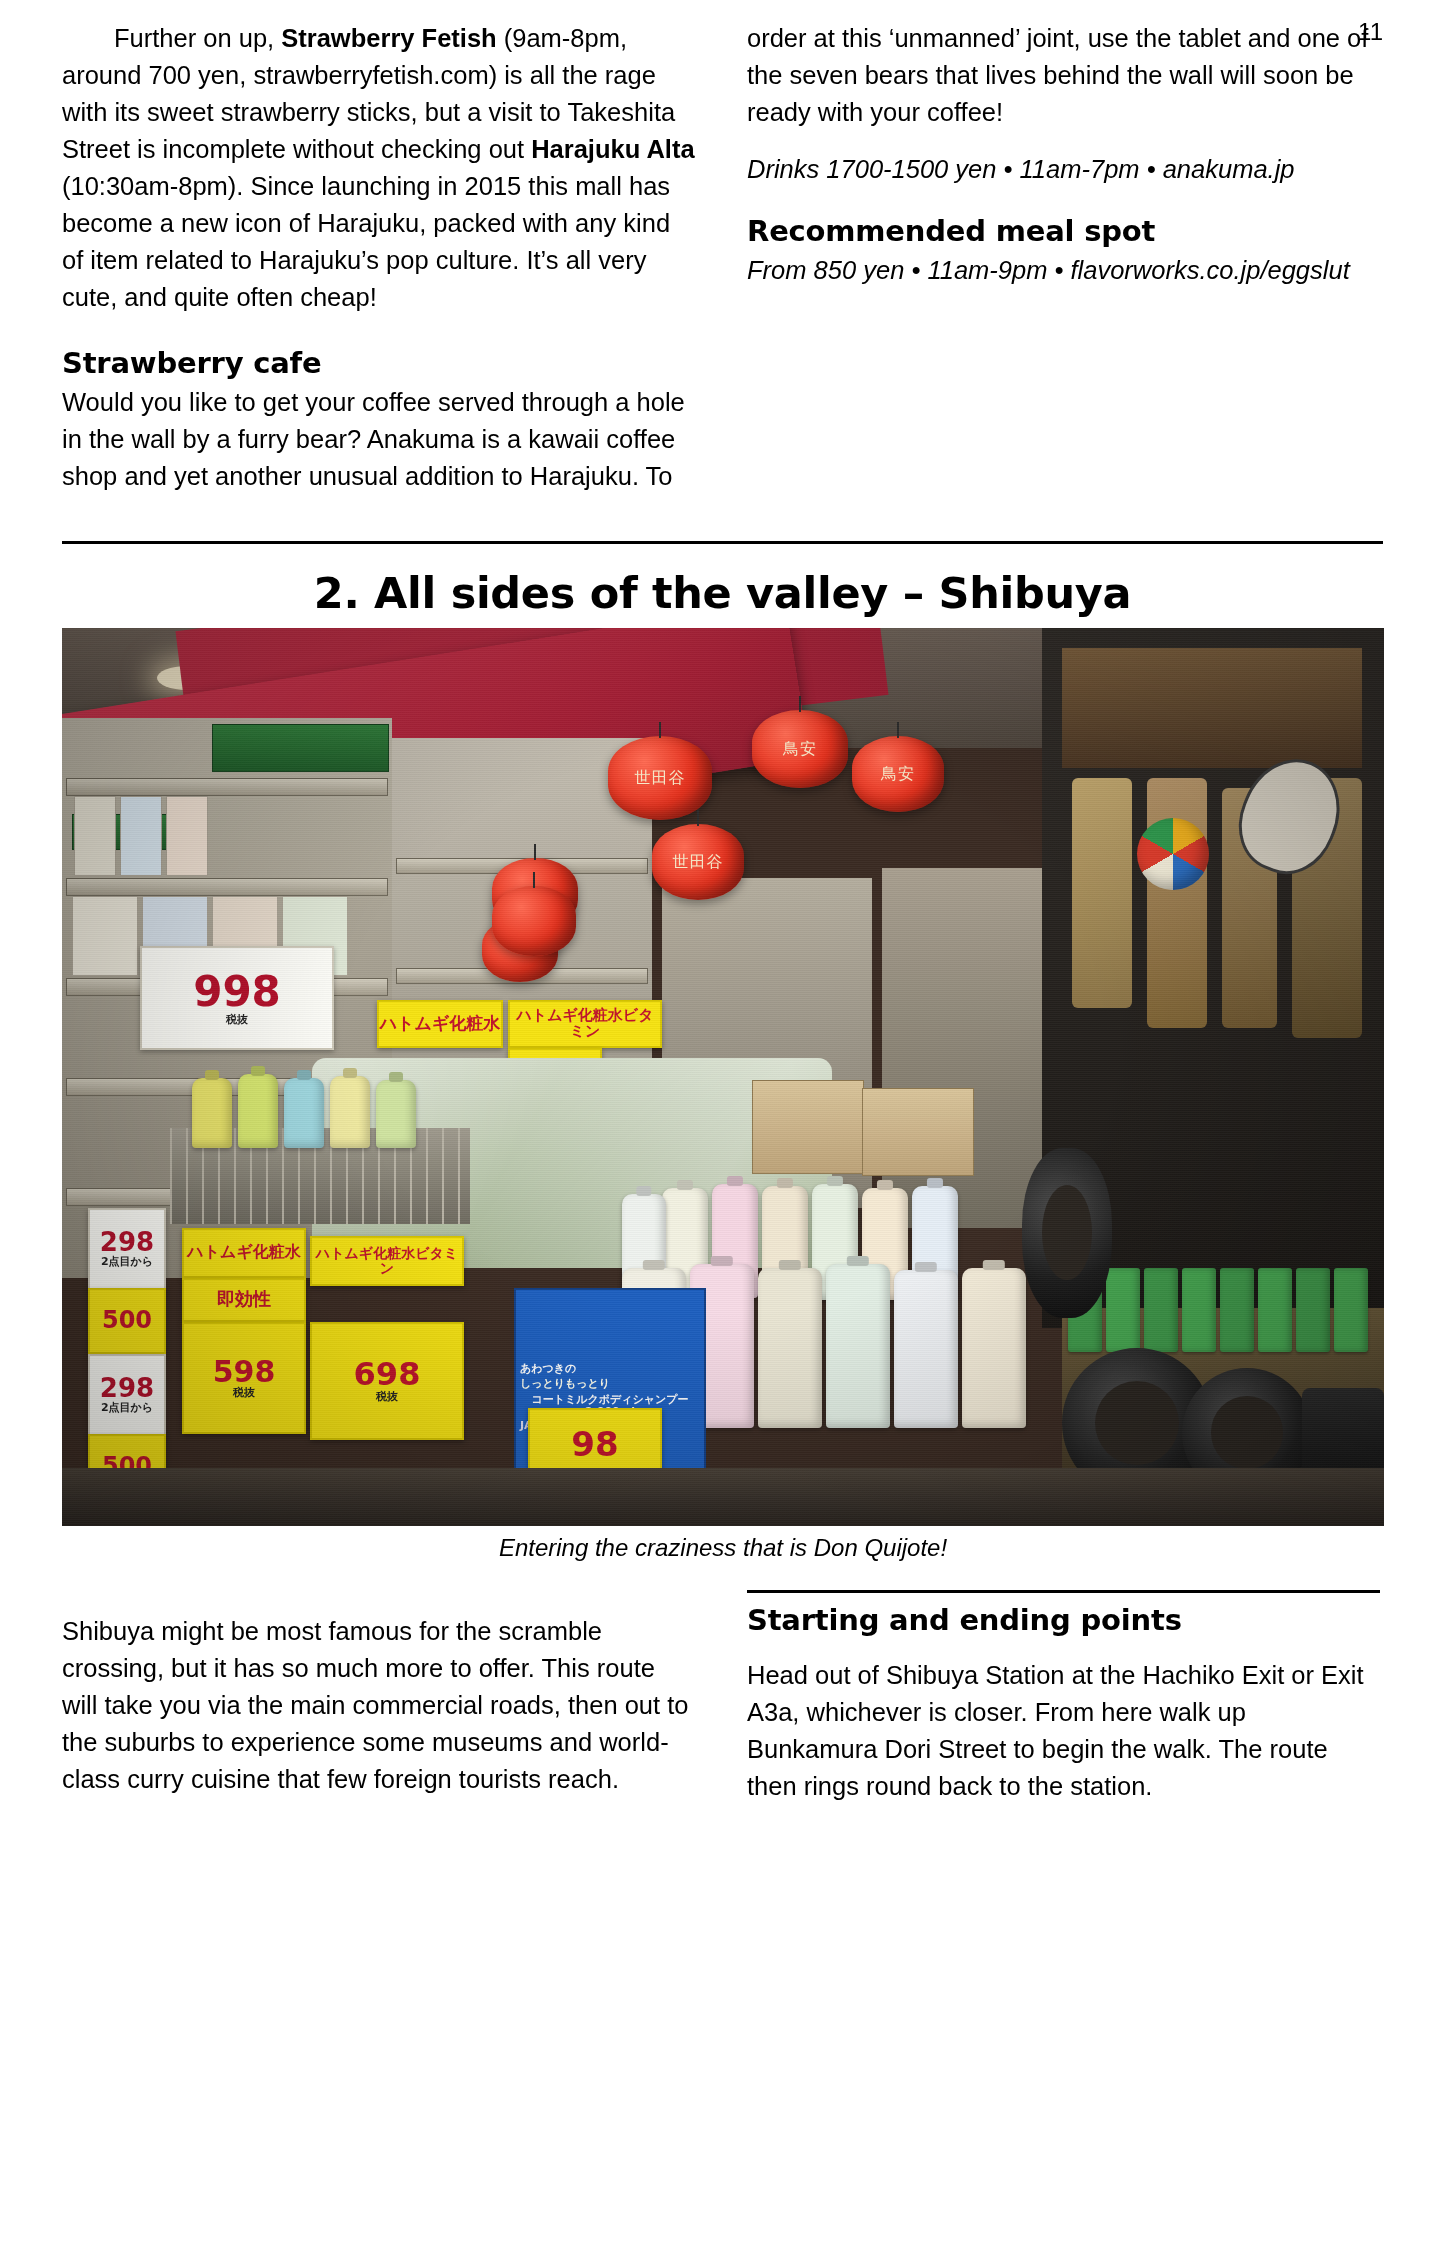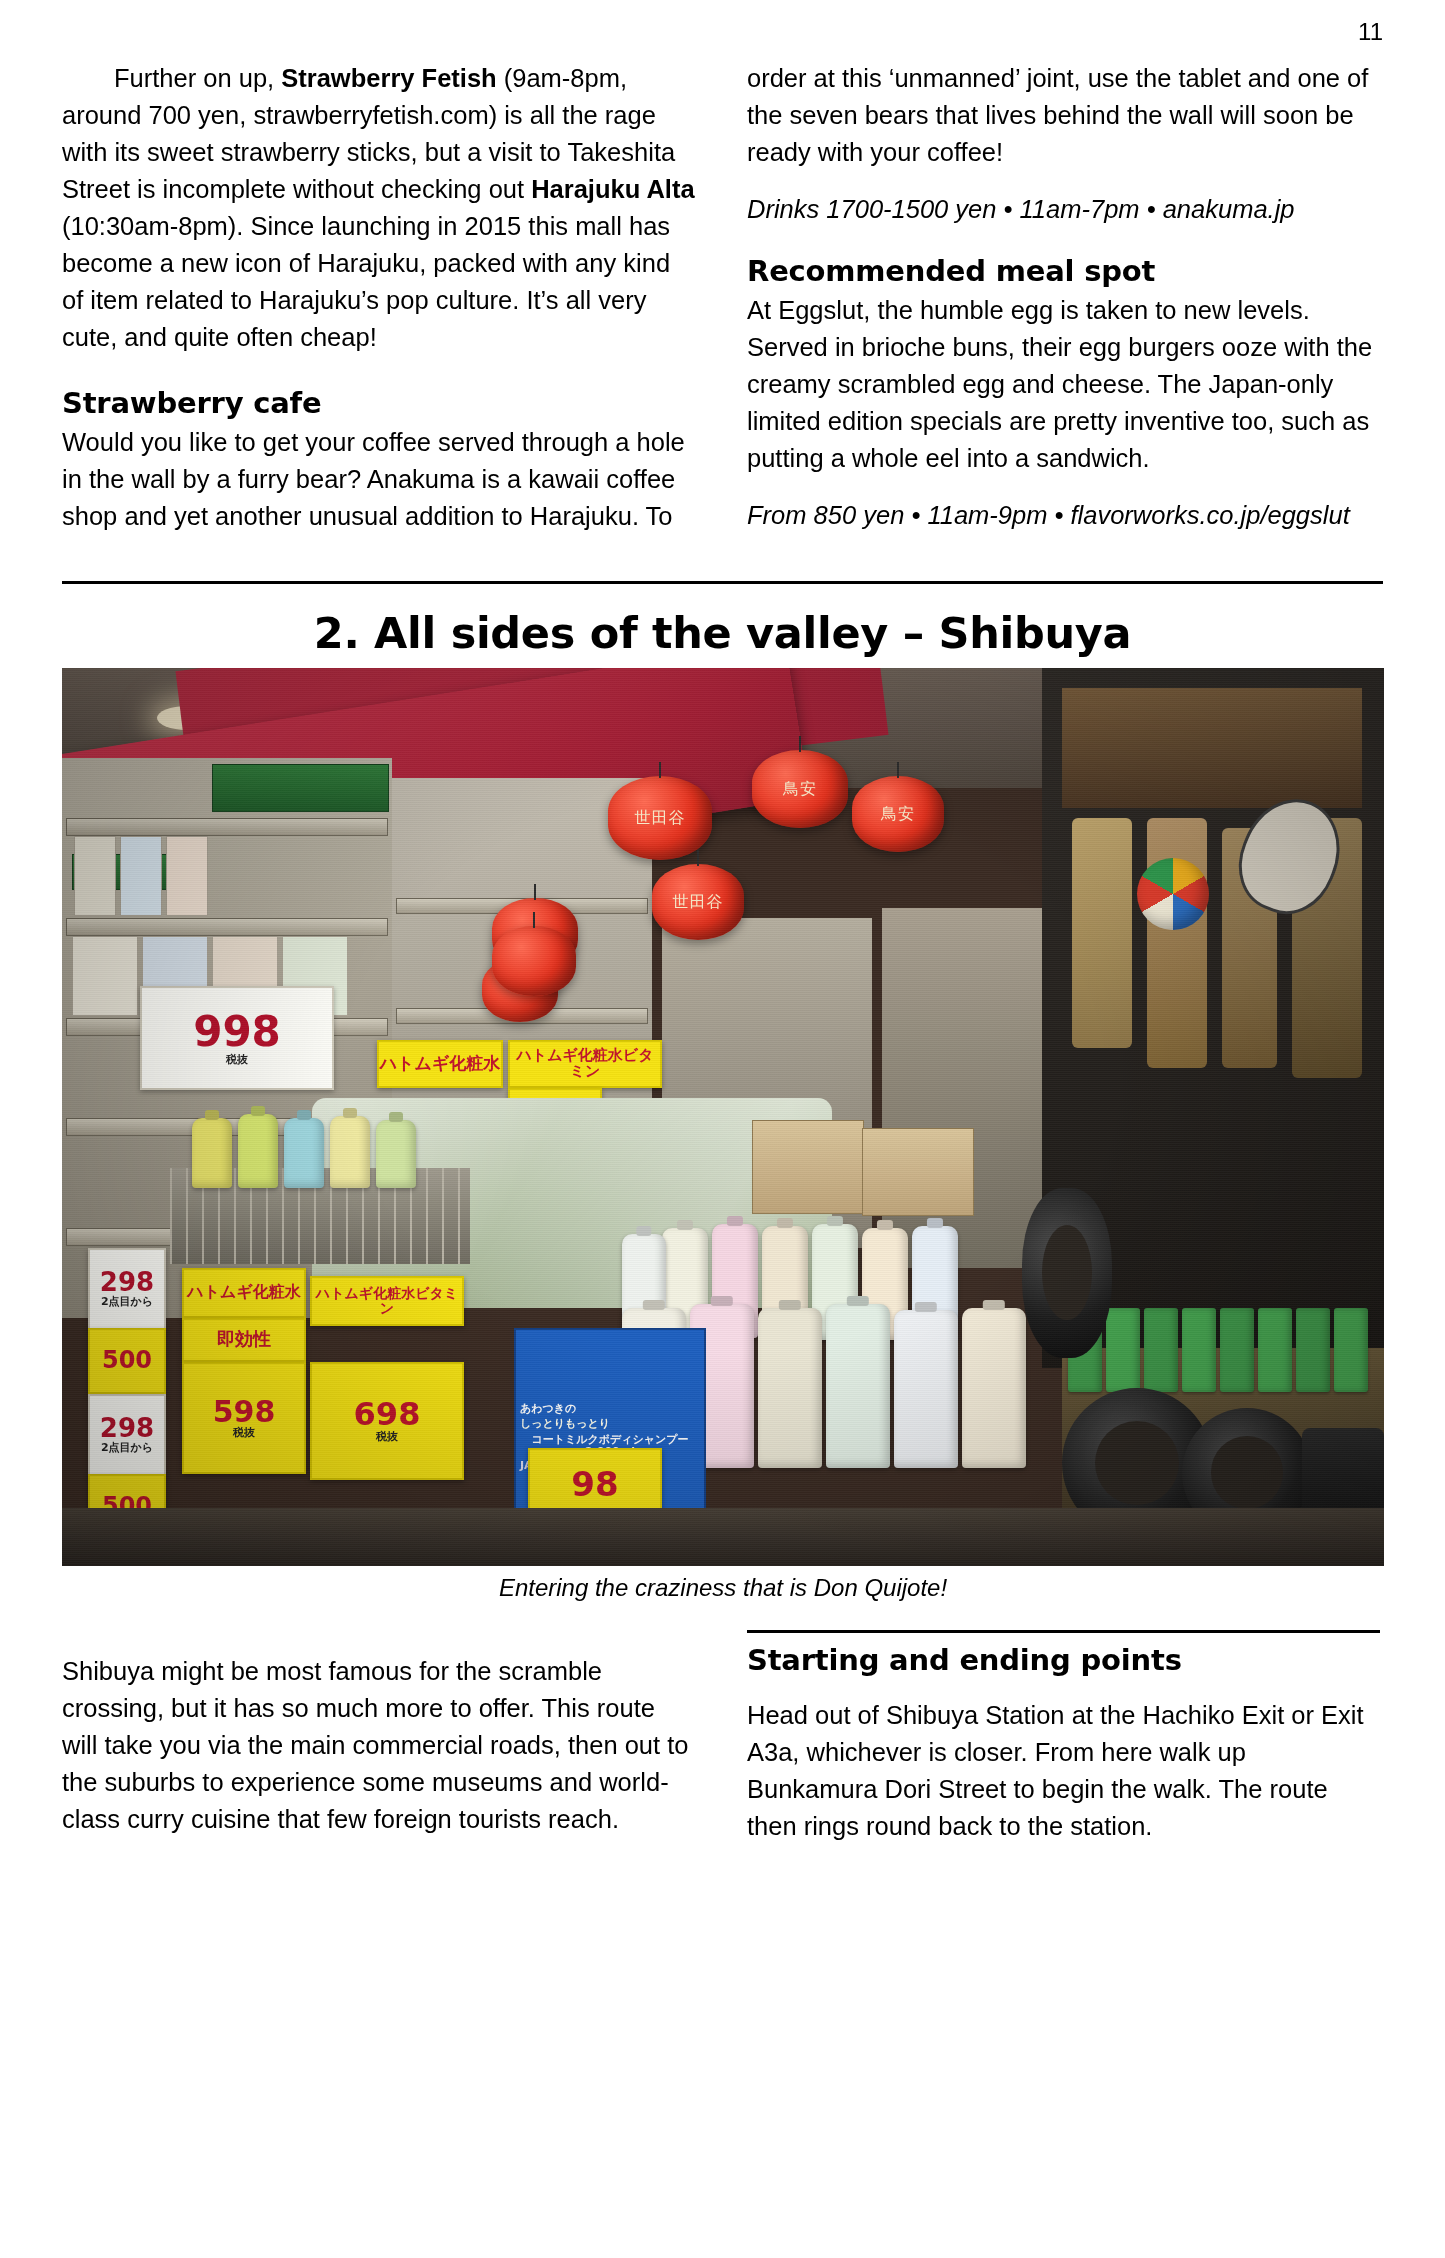--- a/index.html
+++ b/index.html
@@ -27,21 +27,21 @@
     right: 62px;
     font-size: 24px;
     line-height: 1;
     color: #000;
   }
 
   
   .top-cols {
     display: flex;
     gap: 52px;
-    padding-top: 60px;
+    padding-top: 20px;
   }
   .col {
     width: 633px;
     flex: 0 0 633px;
   }
   p {
     margin: 0 0 20px 0;
     font-size: 25.5px;
     line-height: 1.45;
     text-align: left;
@@ -271,21 +271,20 @@
 
       <h3 class="sub first">Strawberry cafe</h3>
       <p>Would you like to get your coffee served through a hole in the wall by a furry bear? Anakuma is a kawaii coffee shop and yet another unusual addition to Harajuku. To</p>
     </div>
 
     <div class="col">
       <p>order at this ‘unmanned’ joint, use the tablet and one of the seven bears that lives behind the wall will soon be ready with your coffee!</p>
       <p class="italic">Drinks 1700-1500 yen • 11am-7pm • anakuma.jp</p>
 
       <h3 class="sub">Recommended meal spot</h3>
-      <p>At Eggslut, the humble egg is taken to new levels. Served in brioche buns, their egg burgers ooze with the creamy scrambled egg and cheese. The Japan-only limited edition specials are pretty inventive too, such as putting a whole eel into a sandwich.</p>
       <p class="italic tight">From 850 yen • 11am-9pm • flavorworks.co.jp/eggslut</p>
     </div>
   </div>
 
   <hr class="rule">
 
   <div class="section-title">2. All sides of the valley – Shibuya</div>
 
   <div class="photo-wrap">
     <div class="photo">

